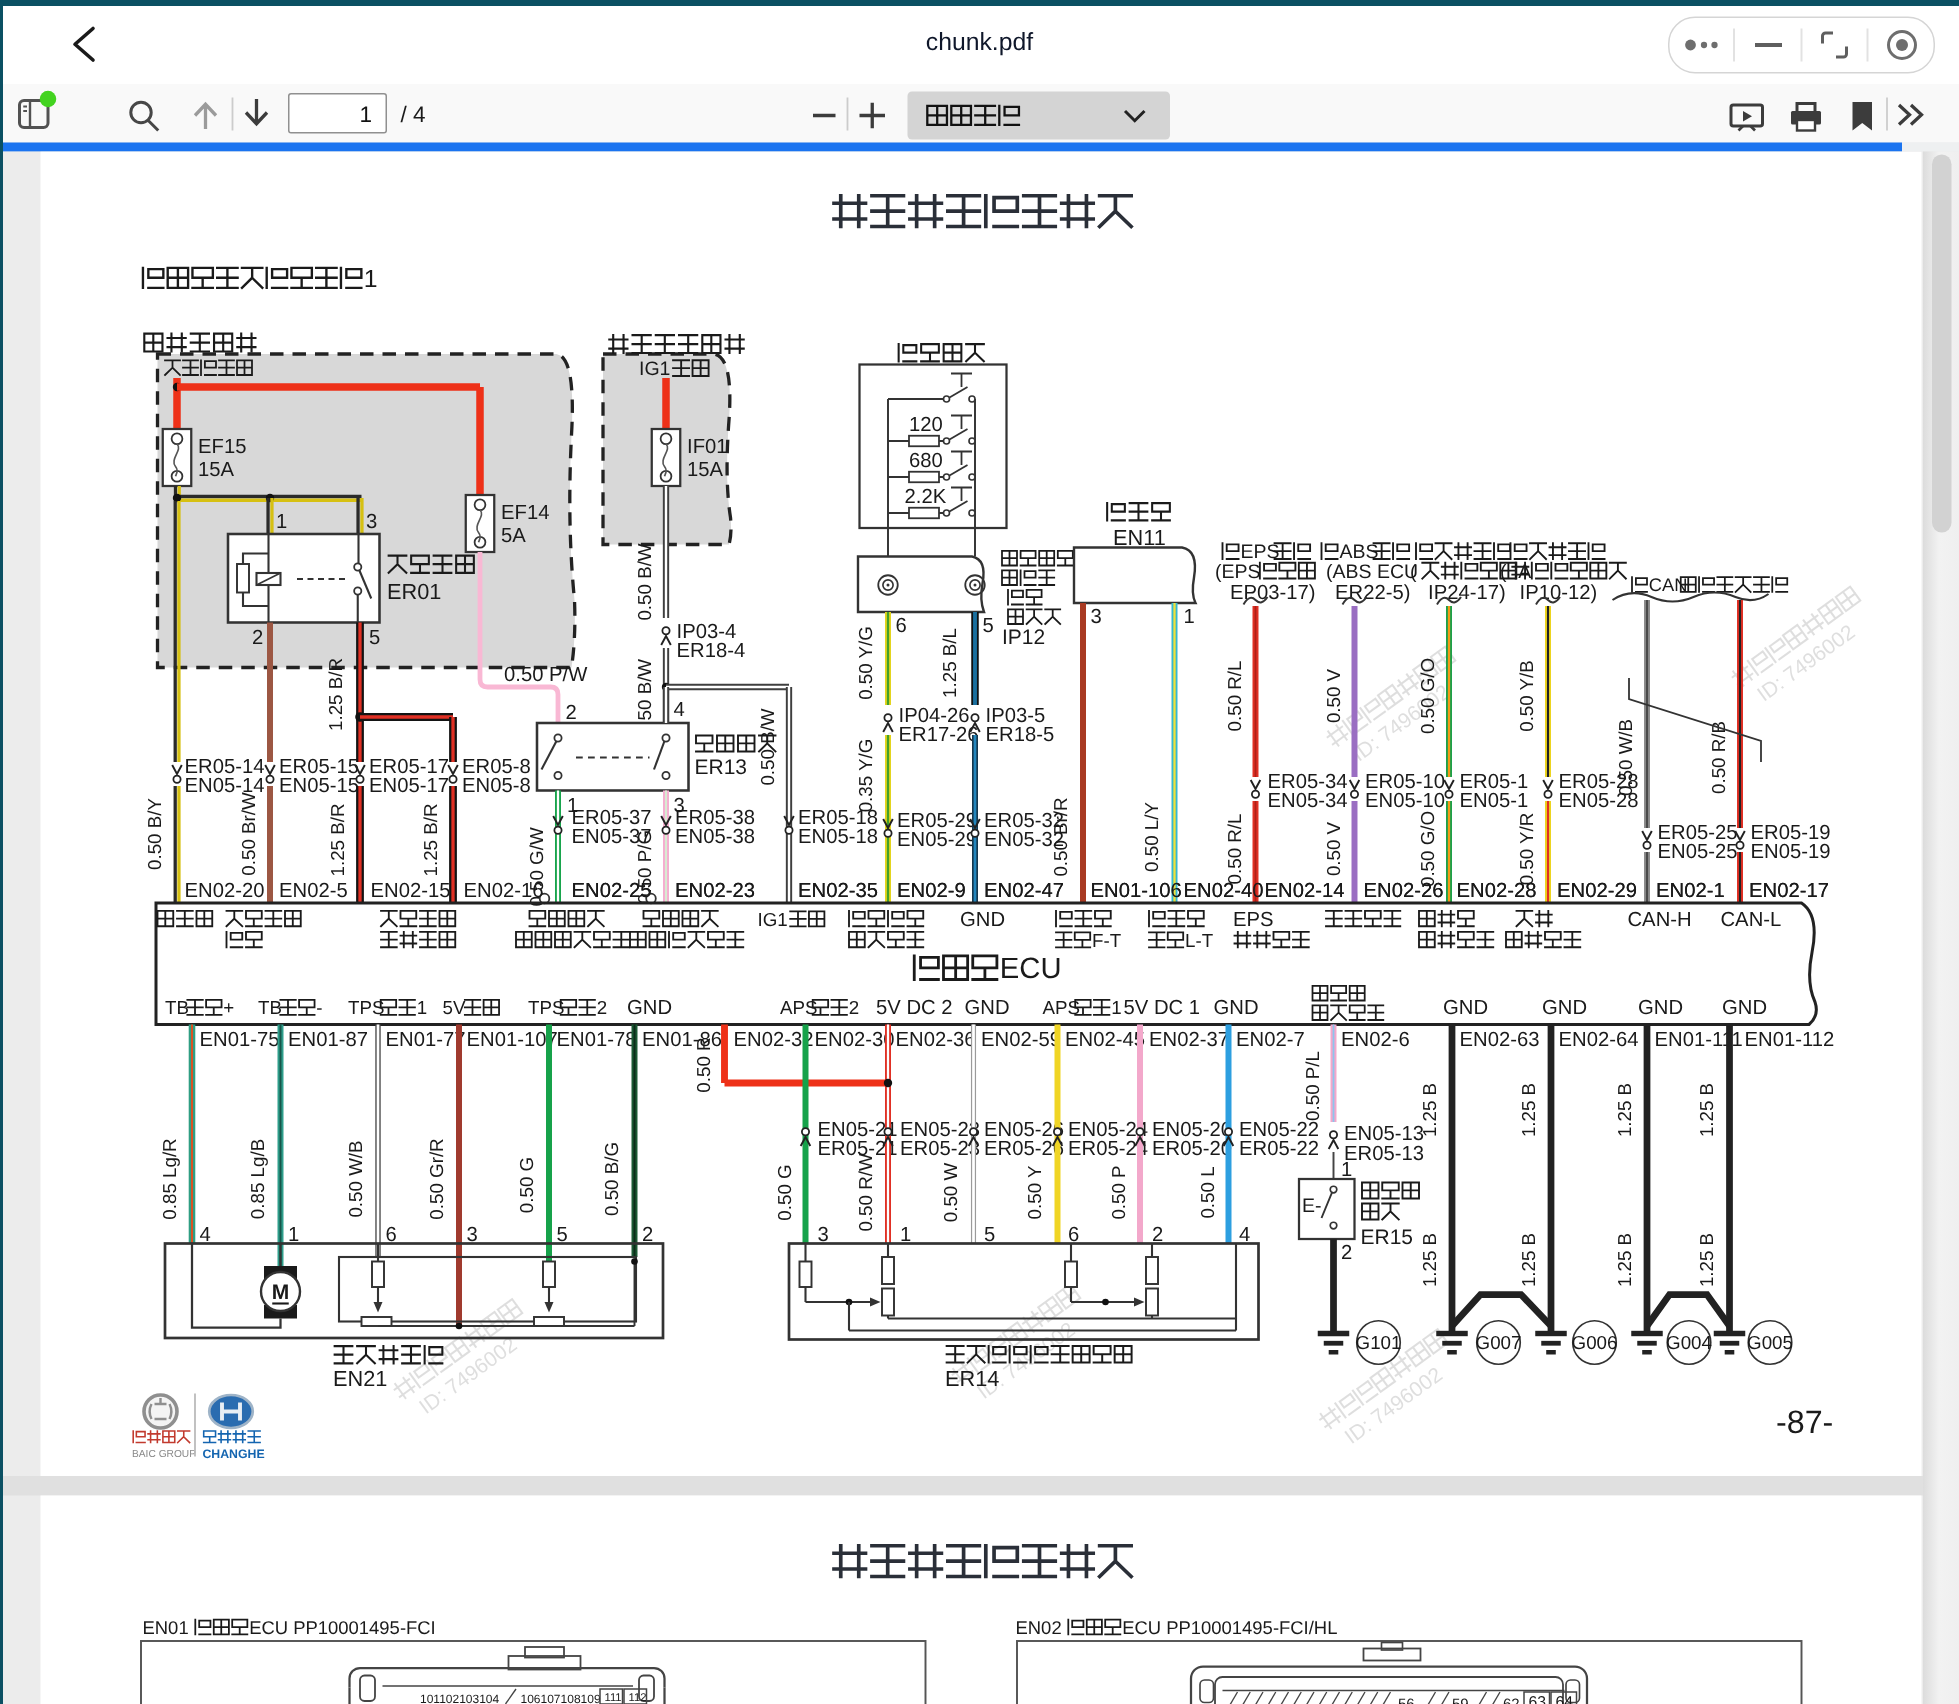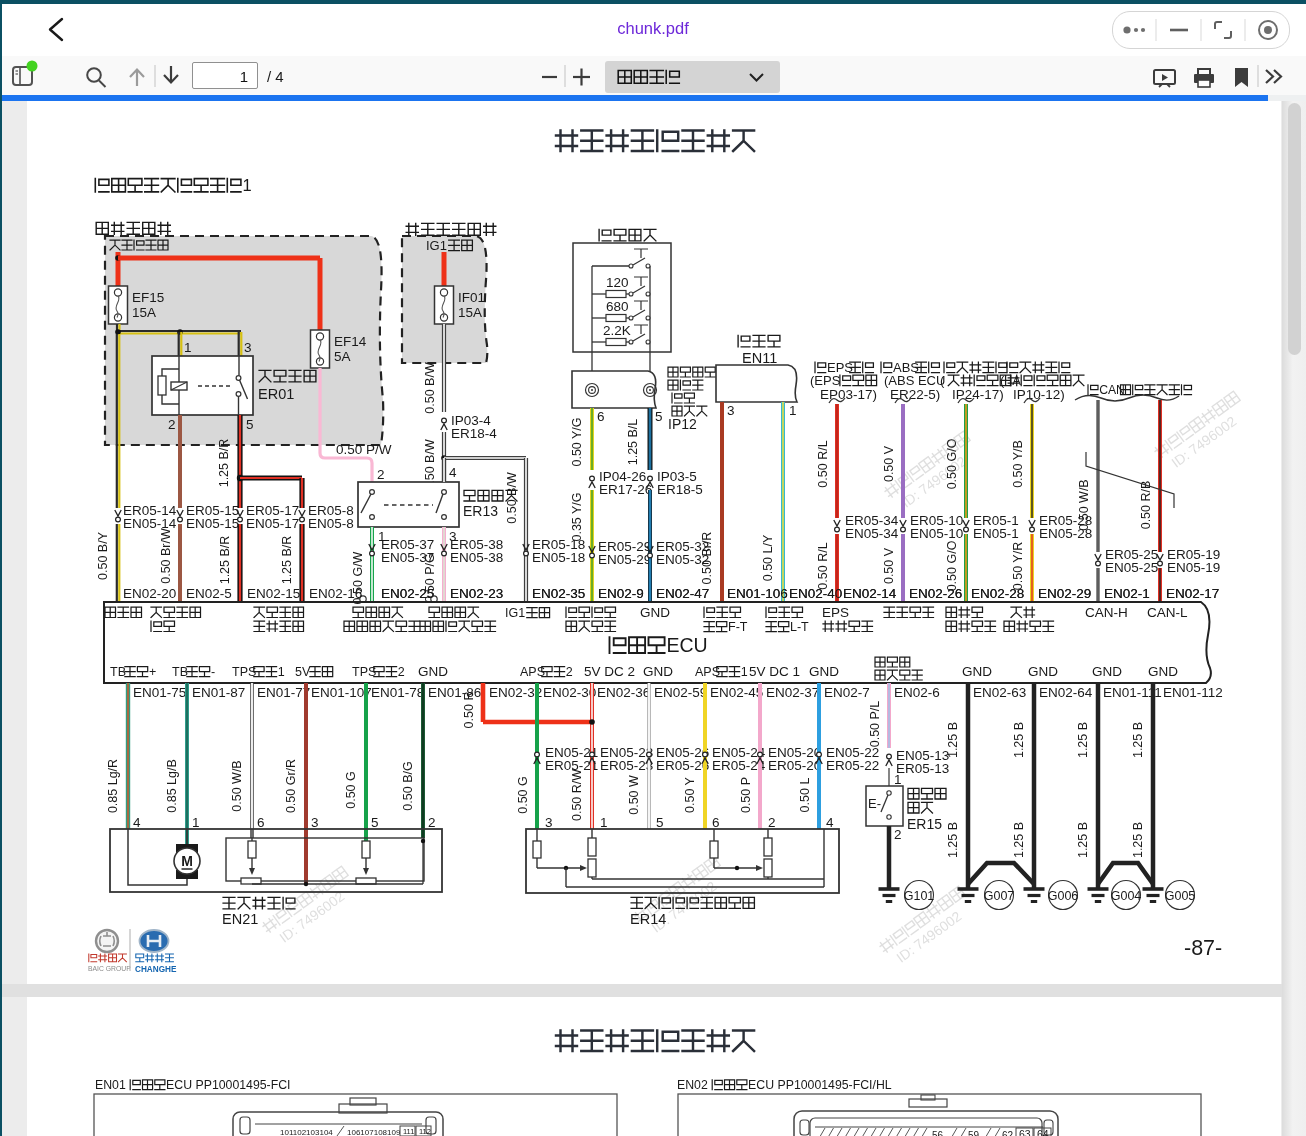--- a/index.html
+++ b/index.html
@@ -7,21 +7,21 @@
 <div class="abs" style="left:0;top:0;width:1306px;height:4px;background:#0b5063;"></div>
 
 <div class="abs" style="left:0;top:4px;width:2px;height:1132px;background:#0b5063;"></div>
 
 <div class="abs" style="left:2px;top:4px;width:1304px;height:52px;background:#fff;"></div>
 
 <svg class="abs" style="left:44px;top:16px;" width="28" height="28">
     <path d="M18,3 L6,13.5 L18,24" fill="none" stroke="#1a1a1a" stroke-width="2.4" stroke-linecap="round" stroke-linejoin="round"></path>
   </svg>
 
-<div class="abs" style="left:553px;top:19px;width:200px;text-align:center;font-size:16.5px;color:#6d28d9;">chunk.pdf</div>
+<div class="abs" style="left:553px;top:19px;width:200px;text-align:center;font-size:16.5px;color:#0f172a;">chunk.pdf</div>
 
 <div class="abs" style="left:1112px;top:11px;width:176px;height:36px;border:1px solid #d5d5d5;border-radius:18px;background:#fff;"></div>
 <svg class="abs" style="left:1112px;top:11px;" width="178" height="38">
 <line x1="44" y1="8" x2="44" y2="30" stroke="#e2e2e2" stroke-width="1.3"></line>
 <line x1="89" y1="8" x2="89" y2="30" stroke="#e2e2e2" stroke-width="1.3"></line>
 <line x1="133" y1="8" x2="133" y2="30" stroke="#e2e2e2" stroke-width="1.3"></line>
 
 <circle cx="15" cy="19" r="3.6" fill="#6e6e6e"></circle>
     <circle cx="24" cy="19" r="2.1" fill="#6e6e6e"></circle>
     <circle cx="31" cy="19" r="2.1" fill="#6e6e6e"></circle>

